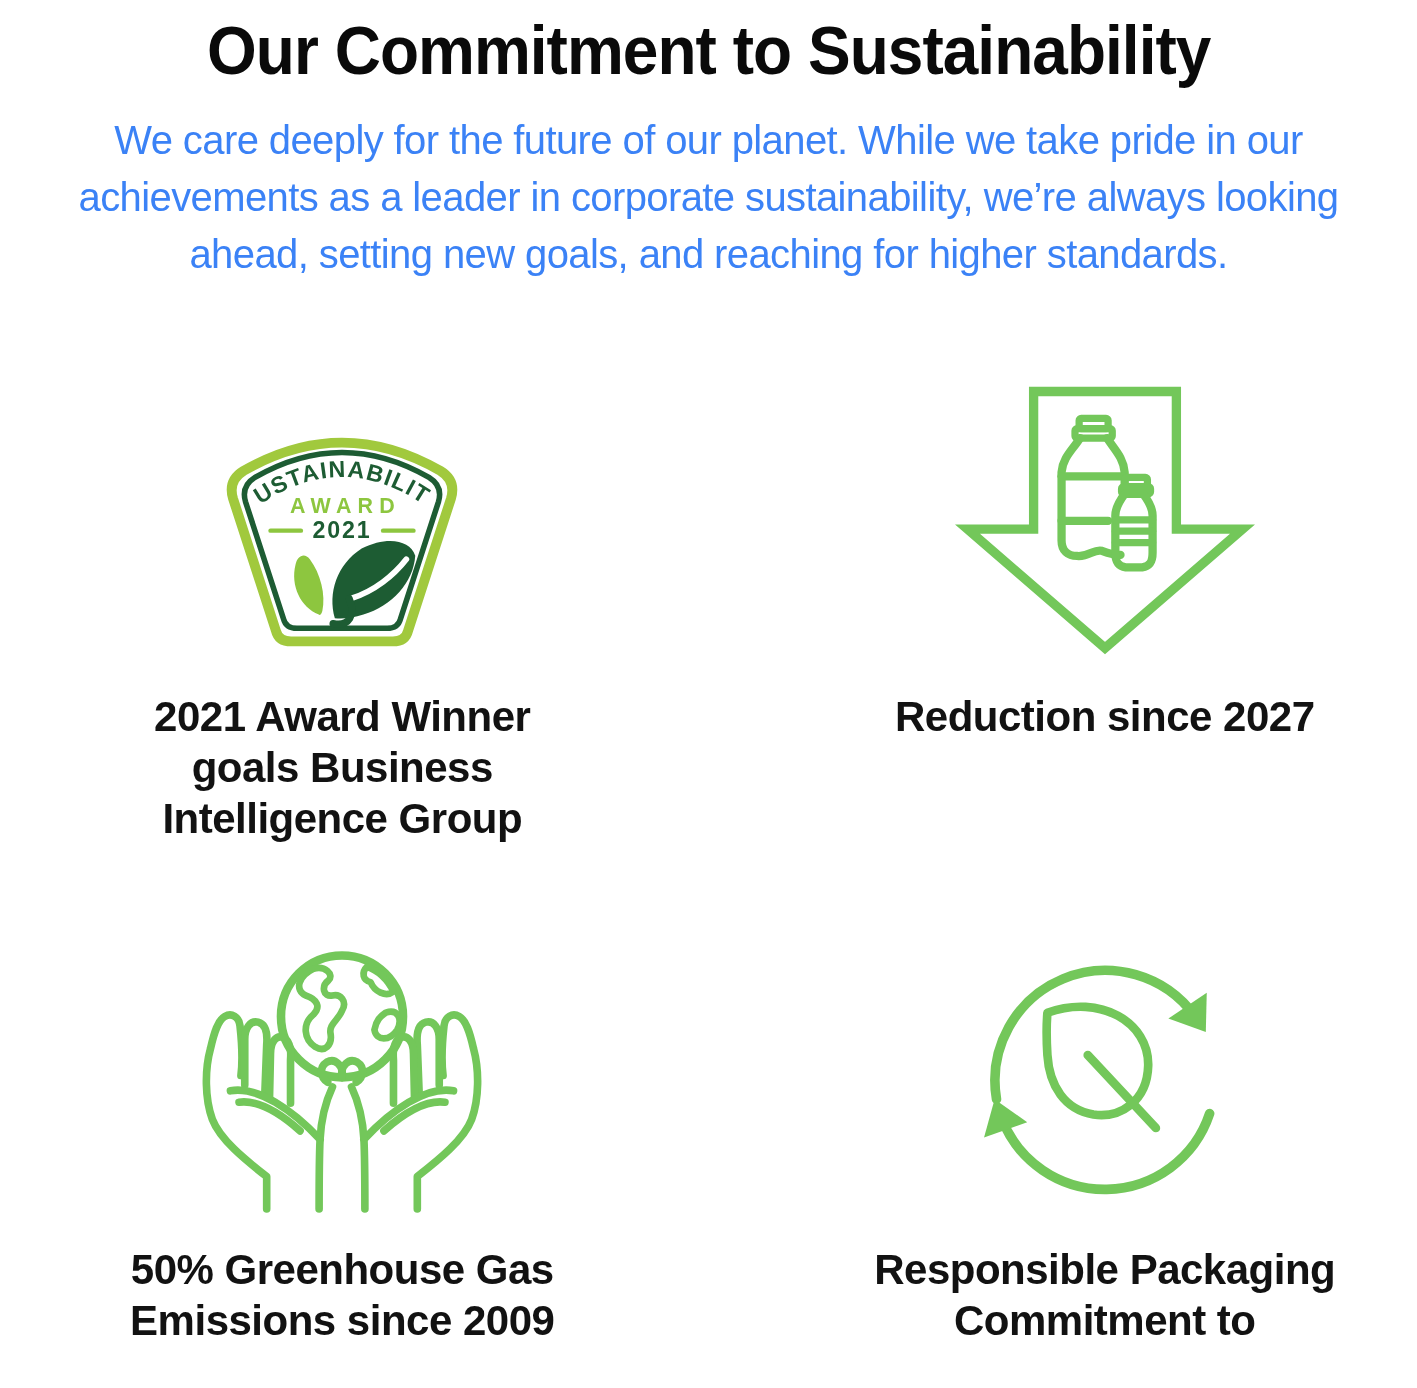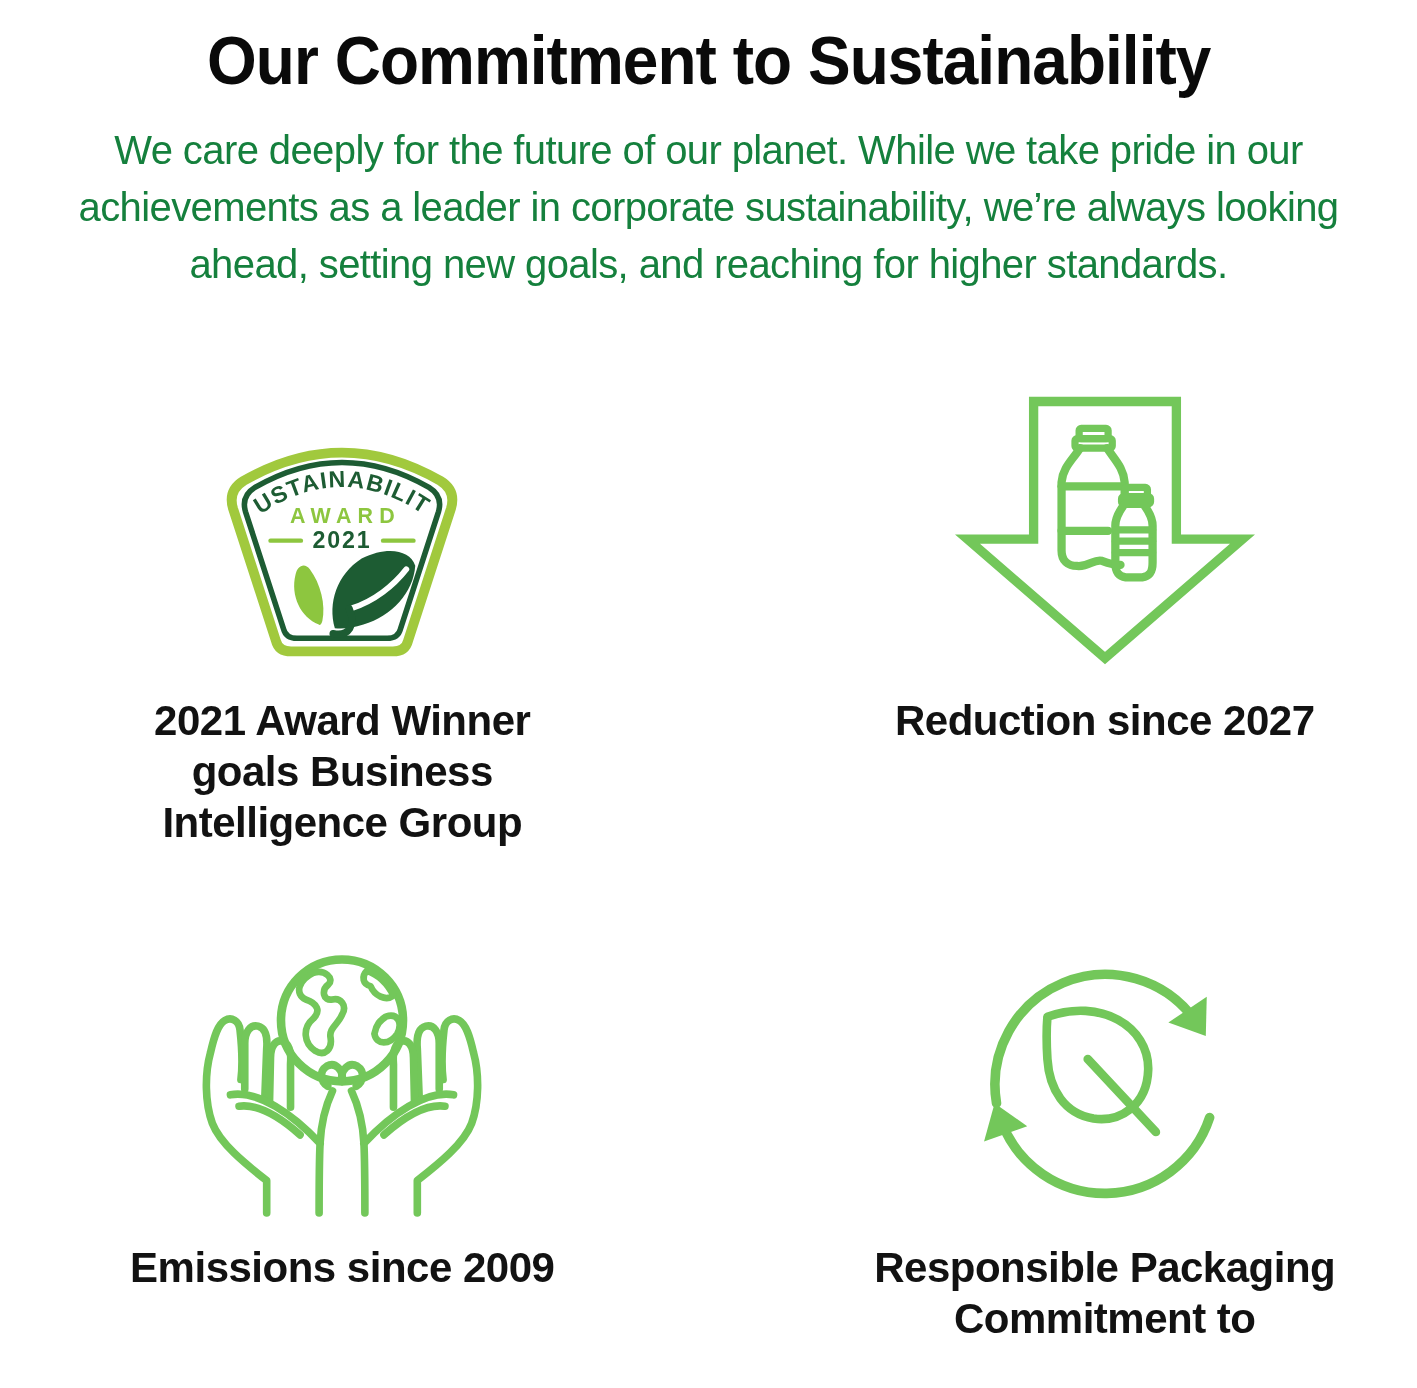--- a/index.html
+++ b/index.html
@@ -10,37 +10,37 @@
     --text-black:#111111;
     --background:#FFFFFF;
   }
   html,body{margin:0;padding:0;background:#e8e8e8;}
   .page{
     width:1417px;height:1388px;background:var(--background);
     font-family:"Liberation Sans",sans-serif;color:var(--text-black);
     overflow:hidden;margin:0 auto;position:relative;
   }
   .title{
-    margin:20px 0 0;text-align:center;font-size:68px;font-weight:800;
+    margin:10px 0 0;text-align:center;font-size:68px;font-weight:800;
     letter-spacing:-1px;line-height:80px;color:#0a0a0a;white-space:nowrap;
   }
   .title-inner{display:inline-block;transform:scaleX(0.94);}
   .subtitle{margin-top:22px;}
   .sub-line{
     display:block;text-align:center;font-size:40px;line-height:57px;
-    letter-spacing:-0.6px;white-space:nowrap;color:#15803d;
+    letter-spacing:-0.6px;white-space:nowrap;color:#3b82f6;
   }
   .grid{
     margin-top:100px;display:grid;grid-template-columns:1fr 1fr;row-gap:92px;
   }
   .card{display:flex;flex-direction:column;align-items:center;}
   .card.col-left{transform:translateX(-12px);}
   .card.col-right{transform:translateX(42px);}
   .icon-box{height:288px;display:flex;align-items:center;justify-content:center;}
-  .caption{margin-top:14px;}
+  .caption{margin-top:20px;}
   .cap-line{
     text-align:center;font-size:42px;font-weight:700;line-height:51px;
     white-space:nowrap;letter-spacing:-0.5px;color:#121212;
   }
   
   .sg{fill:none;stroke:var(--icon-green);stroke-linecap:round;stroke-linejoin:round;}
   .sg-sharp{fill:none;stroke:var(--icon-green);stroke-linecap:butt;stroke-linejoin:miter;}
   .fg{fill:var(--icon-green);stroke:none;}
   .bd-border{fill:#ffffff;stroke:var(--badge-border-green);}
   .bd-inner{fill:none;stroke:var(--badge-dark-green);}
@@ -142,20 +142,21 @@
             <path class="sg" stroke-width="8" d="M 48 148 L 48 100 C 48 88 54 80 62 82 C 70 84 72 94 71 106 L 69 158"></path>
             <path class="sg" stroke-width="8" d="M 74 160 L 75 115 C 75 103 81 95 88 98 C 95 101 97 110 96 122 L 96 167"></path>
             <path class="sg" stroke-width="8" d="M 33 154 C 62 149 98 174 127 205"></path>
             <path class="sg" stroke-width="8" d="M 42 166 C 64 163 88 180 106 196"></path>
             <path class="sg" stroke-width="8" d="M 150 140 C 152 128 143 119 134 124 C 126 129 127 140 135 145"></path>
             <path class="sg" stroke-width="8" d="M 140 150 C 133 165 128 185 127 205 C 126 225 126 250 126 278"></path>
           </g>
         </svg>
       </div>
       <div class="caption">
+        <div class="cap-line">50% Greenhouse Gas</div>
         <div class="cap-line">Emissions since 2009</div>
       </div>
     </div>
 
     <div class="card col-right">
       <div class="icon-box">
         <svg viewBox="0 0 300 300" width="288">
           <path class="sg" stroke-width="10" d="M 37 170 A 115 115 0 0 1 244 84"></path>
           <polygon class="fg" points="255,100 256,59 216,86"></polygon>
           <path class="sg" stroke-width="10" d="M 259 185 A 115 115 0 0 1 42 189"></path>

